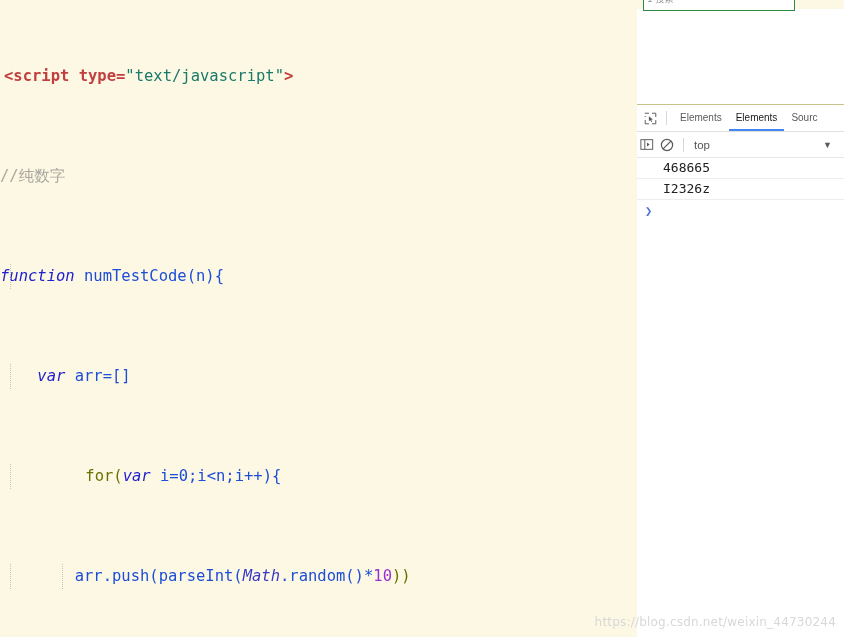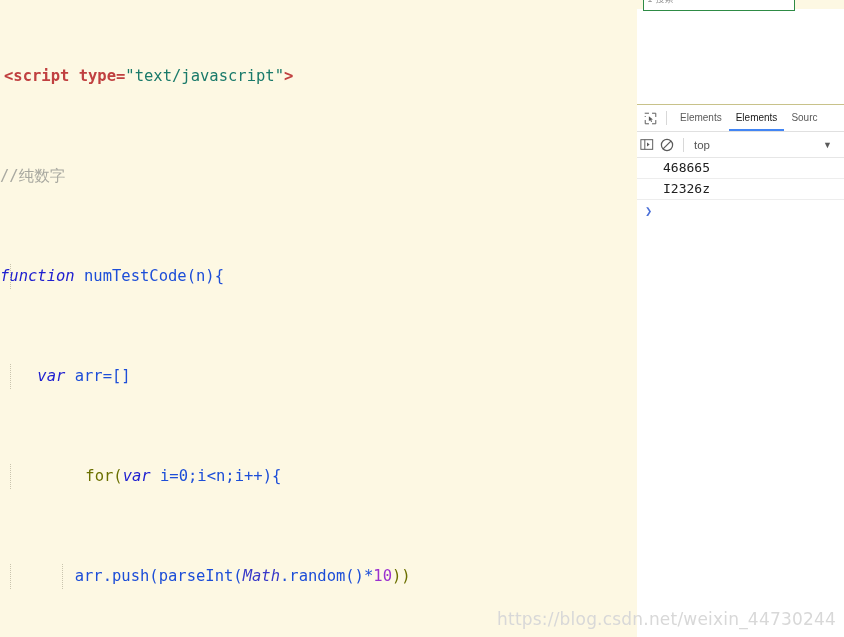--- a/index.html
+++ b/index.html
@@ -64,21 +64,21 @@
   .comment   { color: #a8a8a0; }
   .tagline   { color: #1a7a6a; }
   .tagname   { color: #c04040; font-weight: bold; }
 
   
   .watermark {
     position: absolute;
     right: 8px;
     bottom: 8px;
     font-family: "DejaVu Sans", sans-serif;
-    font-size: 17px;
+    font-size: 12px;
     color: #d8d8d8;
     letter-spacing: 0.2px;
     white-space: nowrap;
     z-index: 5;
   }
 
   
   .devtools {
     position: absolute;
     left: 637px;

